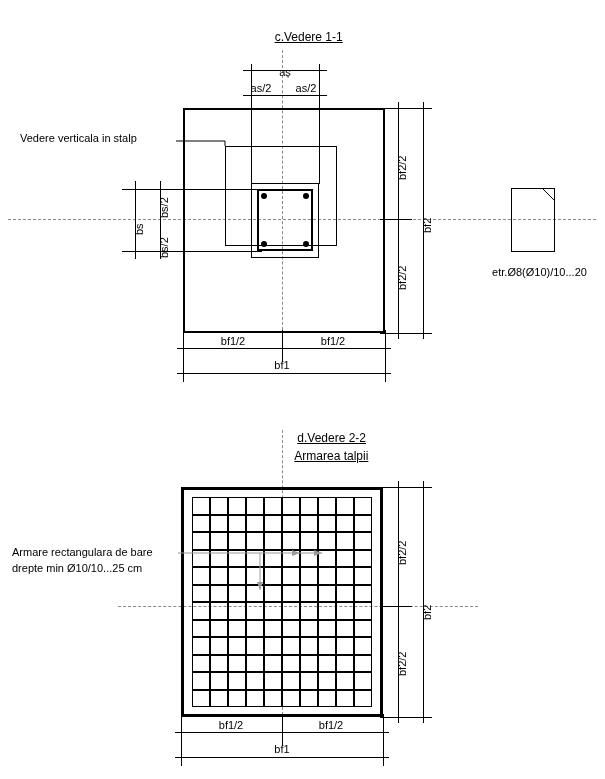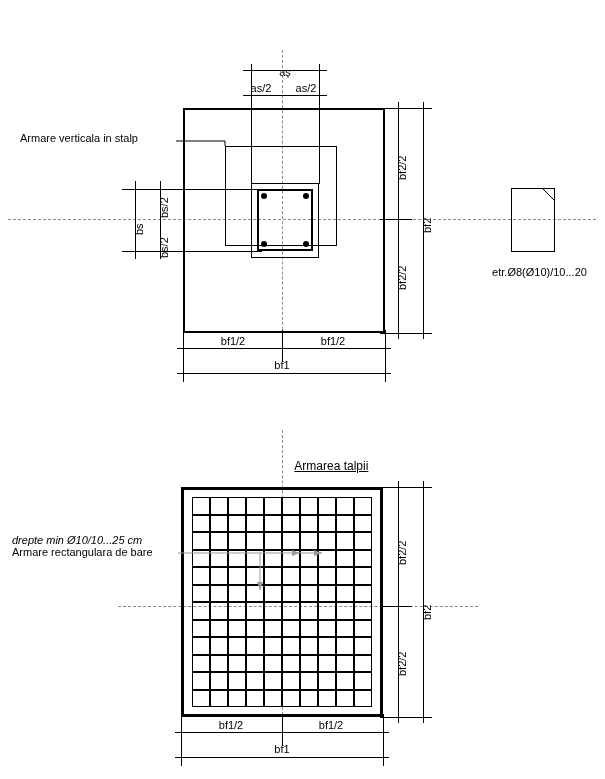--- a/index.html
+++ b/index.html
@@ -92,20 +92,23 @@
     position: absolute;
     border: 1px solid #000;
     box-sizing: border-box;
   }
 </style>
 </head>
 <body>
 
 <div id="page">
 
+  <div class="title" style="left:302px; top:16px; transform:translateX(-50%);">
+    <u>c.Vedere 1-1</u>
+  </div>
 
   <div class="dash-v" style="left:282px; top:50px; height:300px;"></div>
   <div class="dash-h" style="left:8px; top:219px; width:588px;"></div>
 
   <div class="box" style="left:183px; top:108px; width:202px; height:225px; border-width:2px;"></div>
 
   <div class="box" style="left:225px; top:146px; width:112px; height:100px;"></div>
 
   <div class="box" style="left:251px; top:183px; width:68px; height:75px;"></div>
 
@@ -143,26 +146,29 @@
 
   <div class="thin-v" style="left:183px; top:330px; height:52px;"></div>
   <div class="thin-v" style="left:282px; top:330px; height:32px;"></div>
   <div class="thin-v" style="left:385px; top:330px; height:52px;"></div>
   <div class="thin-h" style="left:177px; top:348px; width:214px;"></div>
   <div class="thin-h" style="left:177px; top:373px; width:214px;"></div>
   <div class="lbl c" style="left:203px; top:335px; width:60px;">bf1/2</div>
   <div class="lbl c" style="left:303px; top:335px; width:60px;">bf1/2</div>
   <div class="lbl c" style="left:254px; top:359px; width:56px;">bf1</div>
 
-  <div class="lbl" style="left:20px; top:132px;">Armare verticala in stalp</div>
+  <div class="lbl" style="left:20px; top:132px;">Vedere verticala in stalp</div>
 
   <div class="box" style="left:511px; top:188px; width:44px; height:64px;"></div>
   <div class="lbl c" style="left:472px; top:266px; width:135px;">etr.Ø8(Ø10)/10...20</div>
 
-  <div class="title" style="left:325px; top:445px; transform:translateX(-50%);">
+  <div class="title" style="left:325px; top:417px; transform:translateX(-50%);">
+    <u>d.Vedere 2-2</u>
+  </div>
+  <div class="title" style="left:325px; top:435px; transform:translateX(-50%);">
     <u>Armarea talpii</u>
   </div>
 
   <div class="dash-v" style="left:282px; top:430px; height:300px;"></div>
   <div class="dash-h" style="left:118px; top:606px; width:360px;"></div>
 
   <div class="box" style="left:181px; top:487px; width:202px; height:230px; border-width:3px;"></div>
   <div id="mesh" style="position:absolute; left:192px; top:497px; width:180px; height:210px;">
       <div class="grid-cell" style="left: 0px; top: 0px; width: 18px; height: 17.5px;"></div>
       <div class="grid-cell" style="left: 18px; top: 0px; width: 18px; height: 17.5px;"></div>
@@ -298,21 +304,21 @@
   <div class="thin-v" style="left:181px; top:714px; height:52px;"></div>
   <div class="thin-v" style="left:282px; top:714px; height:32px;"></div>
   <div class="thin-v" style="left:383px; top:714px; height:52px;"></div>
   <div class="thin-h" style="left:175px; top:732px; width:214px;"></div>
   <div class="thin-h" style="left:175px; top:757px; width:214px;"></div>
   <div class="lbl c" style="left:201px; top:719px; width:60px;">bf1/2</div>
   <div class="lbl c" style="left:301px; top:719px; width:60px;">bf1/2</div>
   <div class="lbl c" style="left:254px; top:743px; width:56px;">bf1</div>
 
   <div class="lbl" style="left:12px; top:546px;">Armare rectangulara de bare</div>
-  <div class="lbl" style="left:12px; top:534px;font-style:italic;">drepte min Ø10/10...25 cm</div>
+  <div class="lbl" style="left:12px; top:562px;">drepte min Ø10/10...25 cm</div>
 
   <svg class="overlay" viewBox="0 0 605 779">
 
     <path d="M176 141 L225 141 L225 146" fill="none" stroke="#000" stroke-width="1"></path>
 
     <path d="M178 553 L250 553" fill="none" stroke="#9a9a9a" stroke-width="1"></path>
     <path d="M250 553 L300 553" fill="none" stroke="#9a9a9a" stroke-width="1"></path>
     <polygon points="300,553 292,550 292,556" fill="#9a9a9a"></polygon>
     <path d="M260 553 L260 590" fill="none" stroke="#9a9a9a" stroke-width="1"></path>
     <polygon points="260,590 257,582 263,582" fill="#9a9a9a"></polygon>

